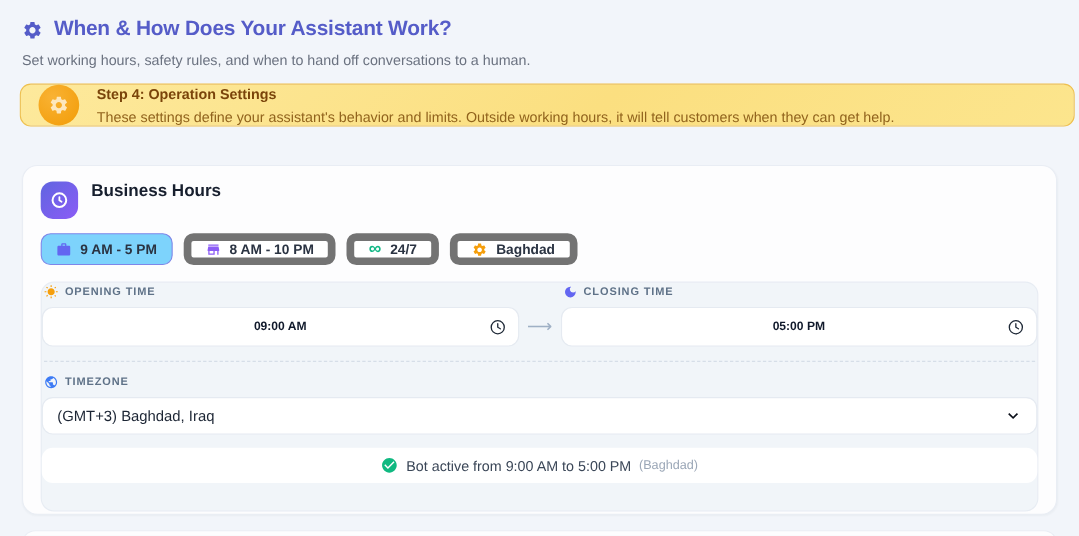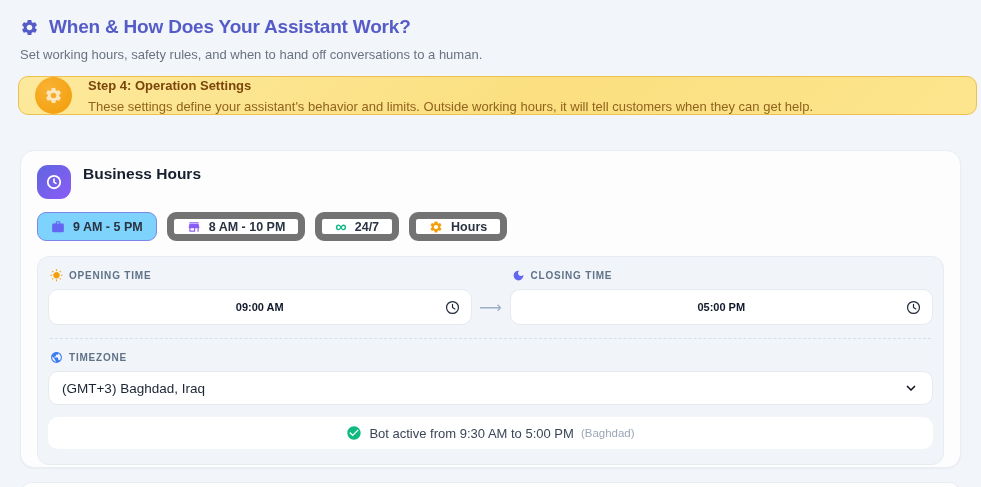--- a/index.html
+++ b/index.html
@@ -77,21 +77,21 @@
   .icon-purple { color: #8b5cf6; }
   .icon-amber  { color: #f59e0b; }
   .infinity-glyph { color: #12b886; font-size: 16px; font-weight: 700; line-height: 1; }
 
   
   .panel {
     margin-top: 15px;
     background: #f1f5f9;
     border: 1px solid #e7ecf3;
     border-radius: 12px;
-    padding: 10px;
+    padding: 0;
     height: 209px;
   }
   .time-grid {
     display: grid; grid-template-columns: 1fr 34px 1fr;
     column-gap: 2px; align-items: end;
   }
   .field-label {
     display: flex; align-items: center; gap: 6px;
     font-size: 10px; font-weight: 700; letter-spacing: .8px;
     color: #5f7288; margin: 2px 0 7px 2px;
@@ -207,21 +207,21 @@
         <span>8 AM - 10 PM</span>
       </button>
       <button class="preset">
         <span class="infinity-glyph">∞</span>
         <span>24/7</span>
       </button>
       <button class="preset">
         <svg class="icon-amber" viewBox="0 0 24 24" fill="currentColor">
             <path d="M19.14 12.94c.04-.3.06-.61.06-.94 0-.32-.02-.64-.07-.94l2.03-1.58c.18-.14.23-.41.12-.61l-1.92-3.32c-.12-.22-.37-.29-.59-.22l-2.39.96c-.5-.38-1.03-.7-1.62-.94l-.36-2.54c-.04-.24-.24-.41-.48-.41h-3.84c-.24 0-.43.17-.47.41l-.36 2.54c-.59.24-1.13.57-1.62.94l-2.39-.96c-.22-.08-.47 0-.59.22L2.74 8.87c-.12.21-.08.47.12.61l2.03 1.58c-.05.3-.09.63-.09.94s.02.64.07.94l-2.03 1.58c-.18.14-.23.41-.12.61l1.92 3.32c.12.22.37.29.59.22l2.39-.96c.5.38 1.03.7 1.62.94l.36 2.54c.05.24.24.41.48.41h3.84c.24 0 .44-.17.47-.41l.36-2.54c.59-.24 1.13-.56 1.62-.94l2.39.96c.22.08.47 0 .59-.22l1.92-3.32c.12-.22.07-.47-.12-.61l-2.01-1.58zM12 15.6c-1.98 0-3.6-1.62-3.6-3.6s1.62-3.6 3.6-3.6 3.6 1.62 3.6 3.6-1.62 3.6-3.6 3.6z"></path>
           </svg>
-        <span>Hours</span>
+        <span>Baghdad</span>
       </button>
     </div>
 
     <div class="panel">
 
       <div class="time-grid">
         <div>
           <div class="field-label">
             <svg class="sun-ic" viewBox="0 0 24 24" fill="currentColor">
                 <path d="M6.76 4.84l-1.8-1.79-1.41 1.41 1.79 1.79zM4 10.5H1v2h3v-2zm9-9.95h-2V3.5h2V.55zm7.45 3.91l-1.41-1.41-1.79 1.79 1.41 1.41 1.79-1.79zm-3.21 13.7l1.79 1.8 1.41-1.41-1.8-1.79-1.4 1.4zM20 10.5v2h3v-2h-3zm-8-5c-3.31 0-6 2.69-6 6s2.69 6 6 6 6-2.69 6-6-2.69-6-6-6zm-1 16.95h2V19.5h-2v2.95zm-7.45-3.91l1.41 1.41 1.79-1.8-1.41-1.41-1.79 1.8z"></path>
@@ -270,21 +270,21 @@
           <svg class="tz-chevron" viewBox="0 0 24 24" fill="currentColor">
               <path d="M16.59 8.59 12 13.17 7.41 8.59 6 10l6 6 6-6z"></path>
             </svg>
         </div>
       </div>
 
       <div class="status-row">
         <svg viewBox="0 0 24 24" fill="currentColor">
             <path d="M12 2C6.48 2 2 6.48 2 12s4.48 10 10 10 10-4.48 10-10S17.52 2 12 2zm-2 15-5-5 1.41-1.41L10 14.17l7.59-7.59L19 8l-9 9z"></path>
           </svg>
-        <span class="status-text">Bot active from 9:30 AM to 5:00 PM</span>
+        <span class="status-text">Bot active from 9:00 AM to 5:00 PM</span>
         <span class="status-note">(Baghdad)</span>
       </div>
 
     </div>
   </div>
 
   <div class="next-card"></div>
 
 </div>
 

